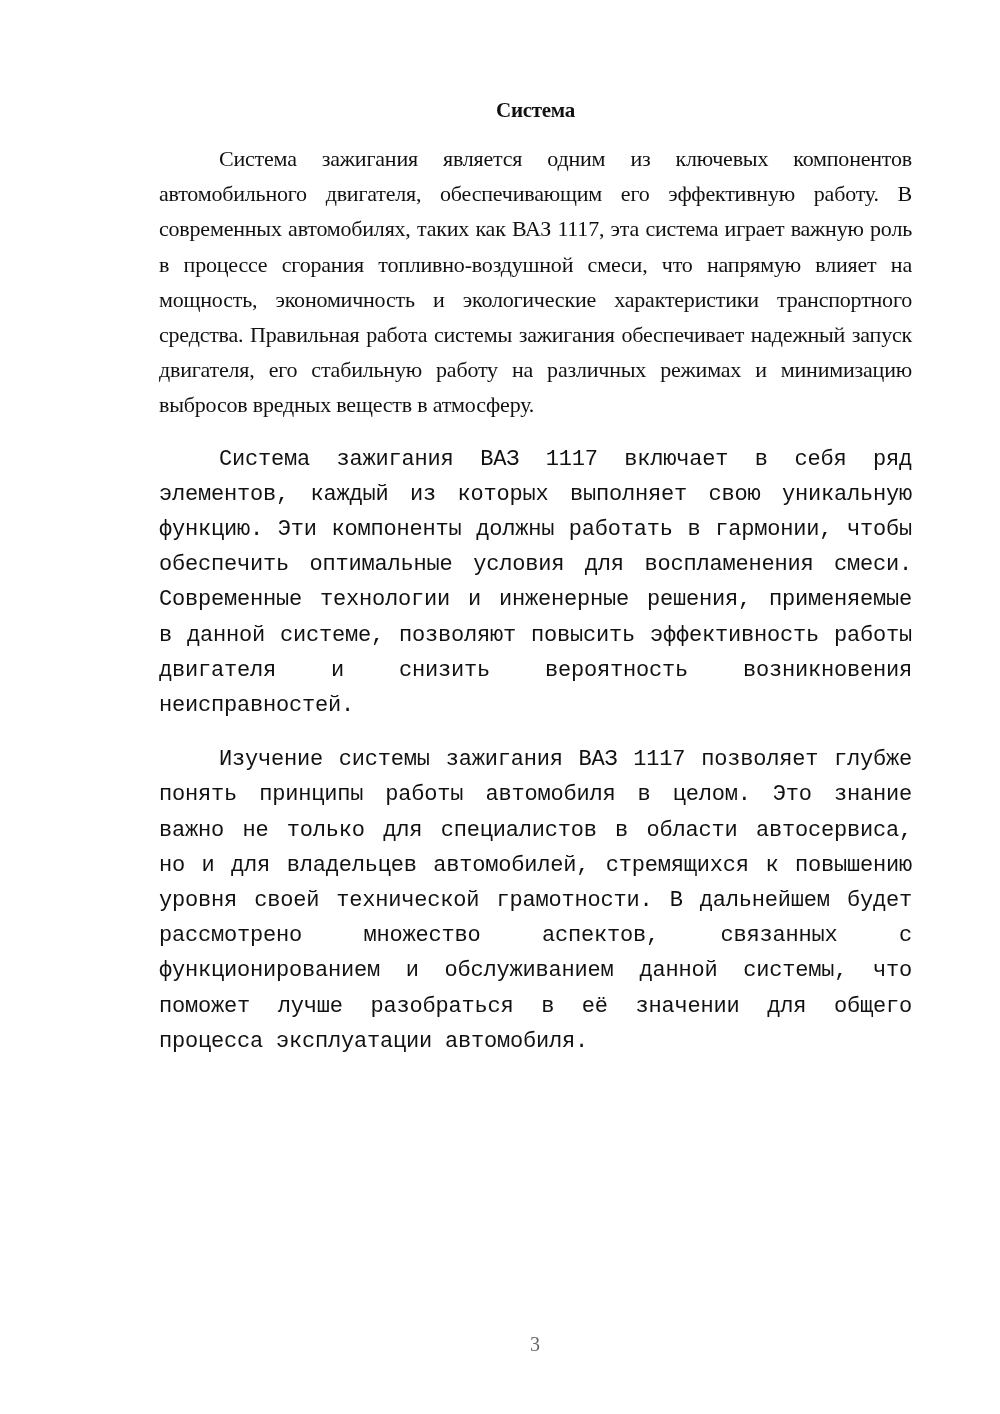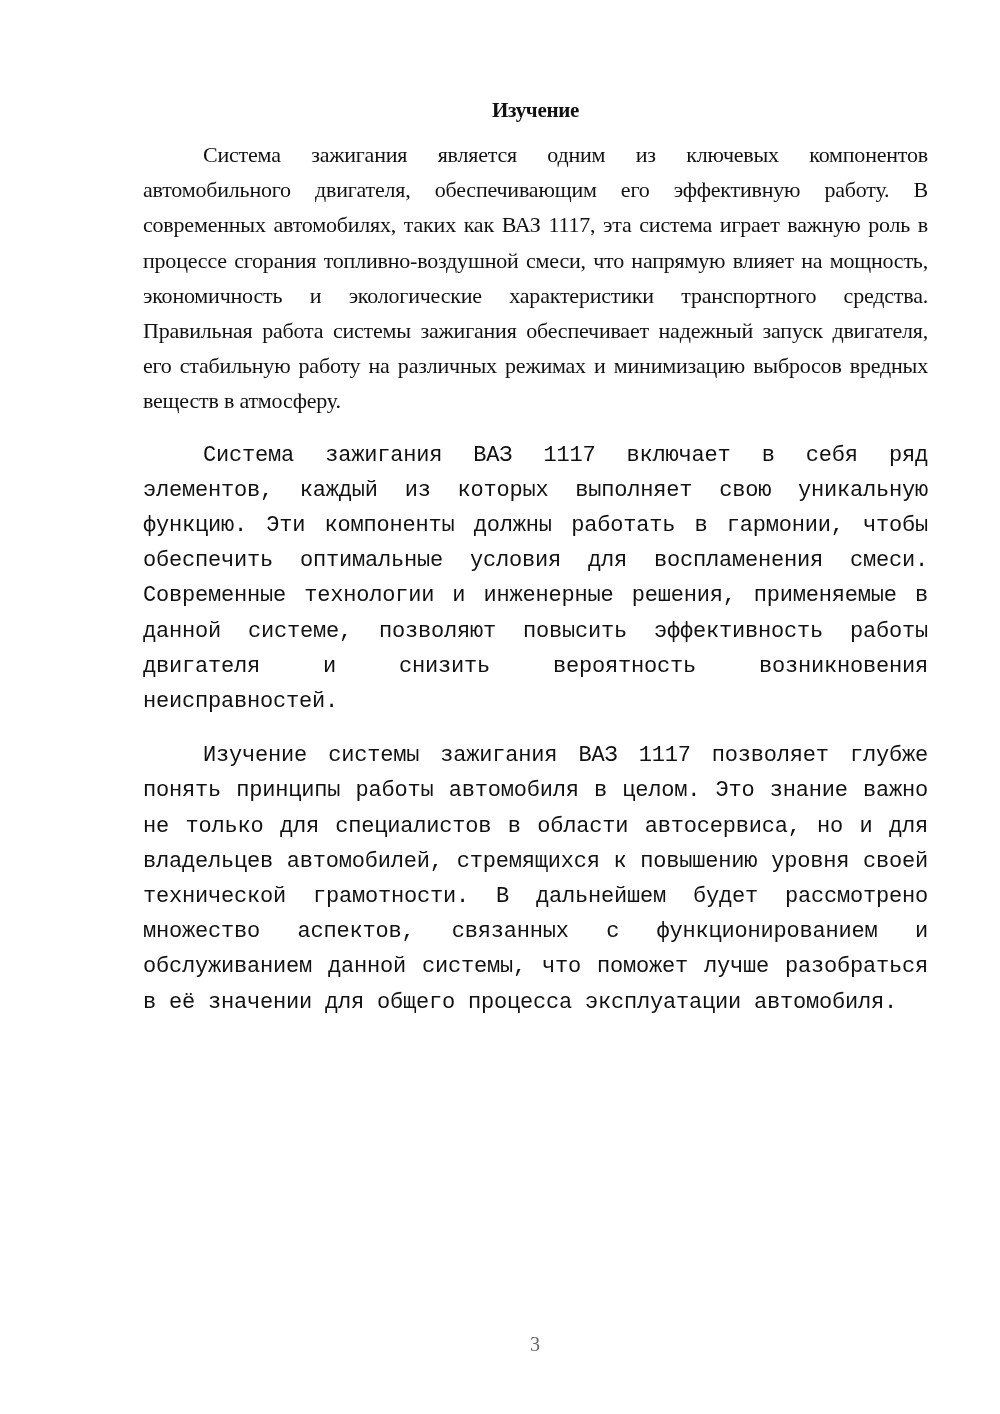--- a/index.html
+++ b/index.html
@@ -24,21 +24,21 @@
     .title {
       text-align: center;
       font-weight: bold;
       font-size: 21px;
       line-height: 30px;
       margin: 0 0 12px 0;
       padding-left: 0;
       letter-spacing: -0.3px;
     }
     .para {
-      margin: 0;
+      margin: 16px;
       font-size: 22px;
       line-height: 35.2px;
       text-align: justify;
       text-indent: 60px;
       letter-spacing: -0.2px;
     }
     .para + .para {
       margin-top: 19px;
       font-family: Liberation Mono, monospace;
     }
@@ -49,19 +49,19 @@
       width: 1070px;
       text-align: center;
       font-size: 20px;
       color: #666666;
     }
   </style>
 </head>
 <body>
 
 <div class="page">
-  <h1 class="title">Изучение</h1>
+  <h1 class="title">Система</h1>
   <p class="para">Система зажигания является одним из ключевых компонентов автомобильного двигателя, обеспечивающим его эффективную работу. В современных автомобилях, таких как ВАЗ 1117, эта система играет важную роль в процессе сгорания топливно-воздушной смеси, что напрямую влияет на мощность, экономичность и экологические характеристики транспортного средства. Правильная работа системы зажигания обеспечивает надежный запуск двигателя, его стабильную работу на различных режимах и минимизацию выбросов вредных веществ в атмосферу.</p>
   <p class="para">Система зажигания ВАЗ 1117 включает в себя ряд элементов, каждый из которых выполняет свою уникальную функцию. Эти компоненты должны работать в гармонии, чтобы обеспечить оптимальные условия для воспламенения смеси. Современные технологии и инженерные решения, применяемые в данной системе, позволяют повысить эффективность работы двигателя и снизить вероятность возникновения неисправностей.</p>
   <p class="para">Изучение системы зажигания ВАЗ 1117 позволяет глубже понять принципы работы автомобиля в целом. Это знание важно не только для специалистов в области автосервиса, но и для владельцев автомобилей, стремящихся к повышению уровня своей технической грамотности. В дальнейшем будет рассмотрено множество аспектов, связанных с функционированием и обслуживанием данной системы, что поможет лучше разобраться в её значении для общего процесса эксплуатации автомобиля.</p>
 </div>
 
 <div class="page-number">3</div>
 
 </body></html>

